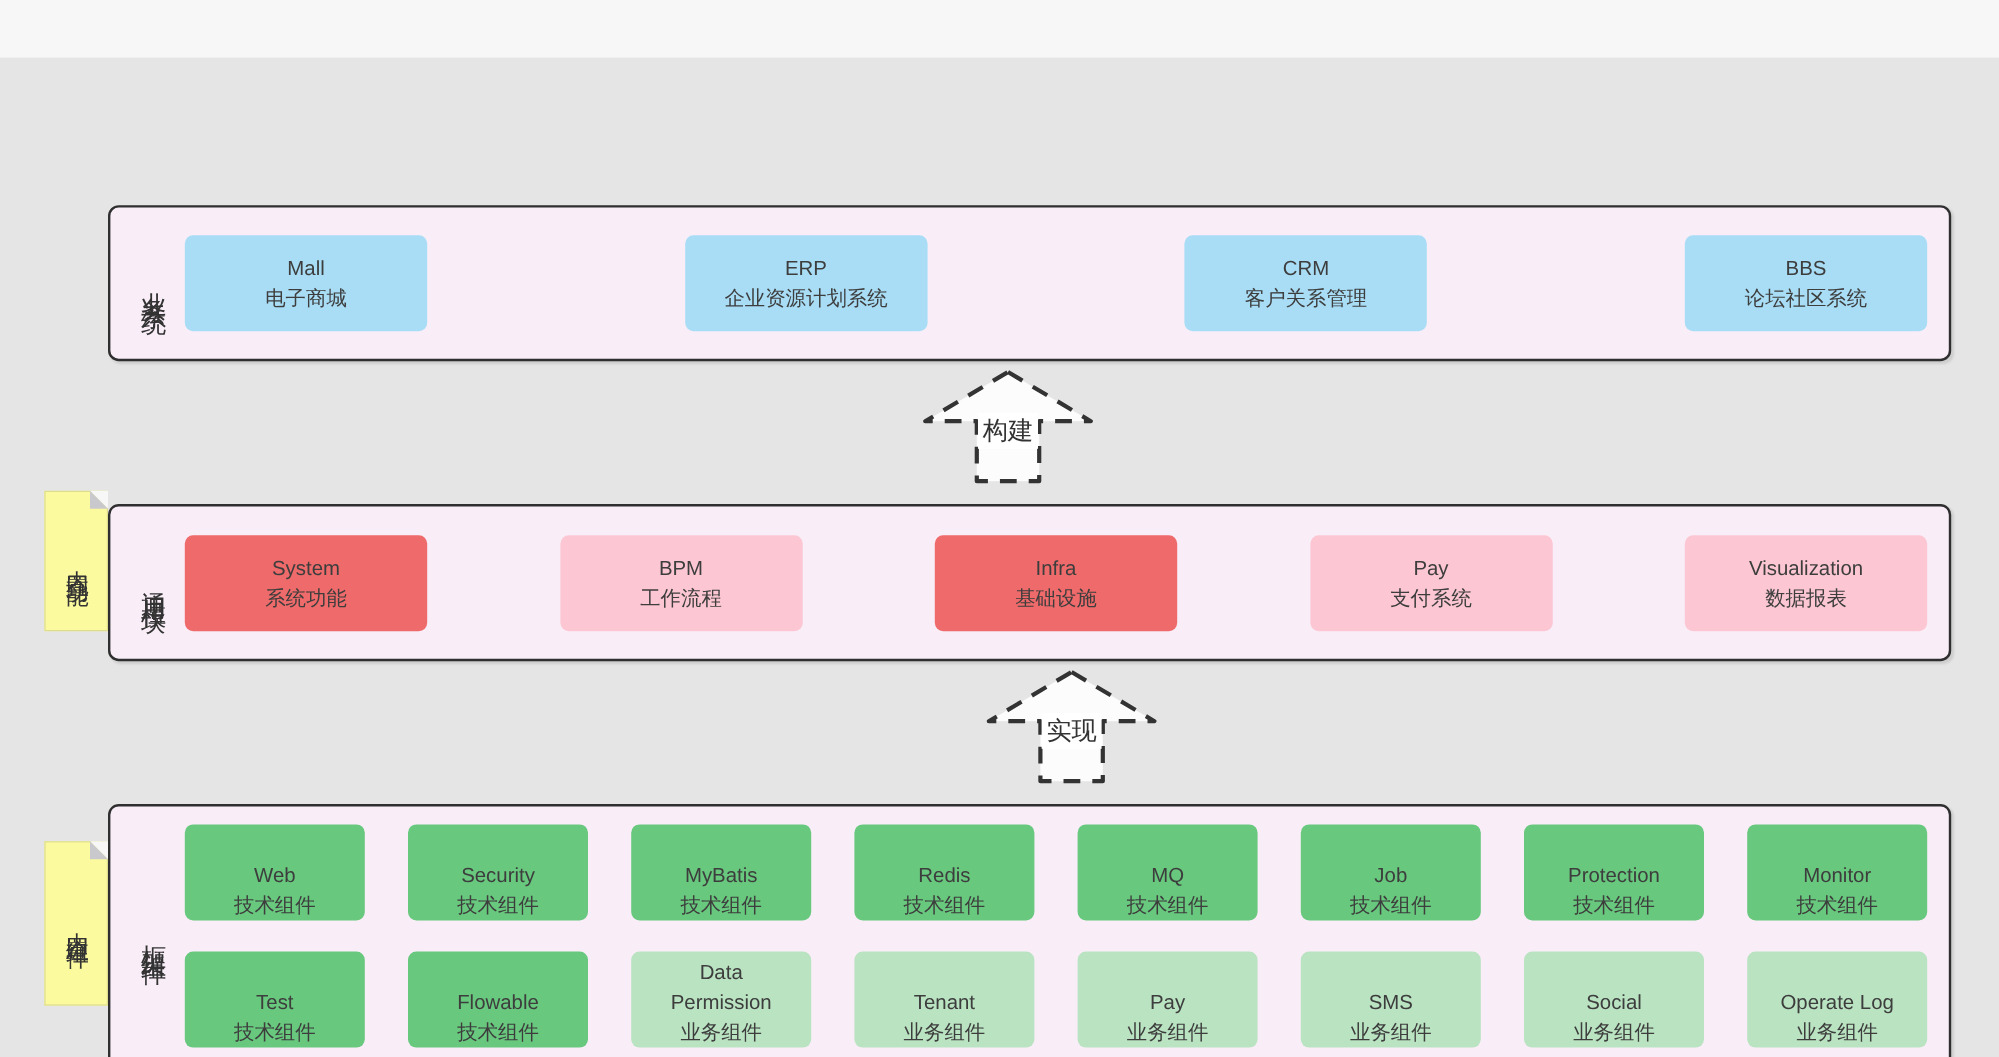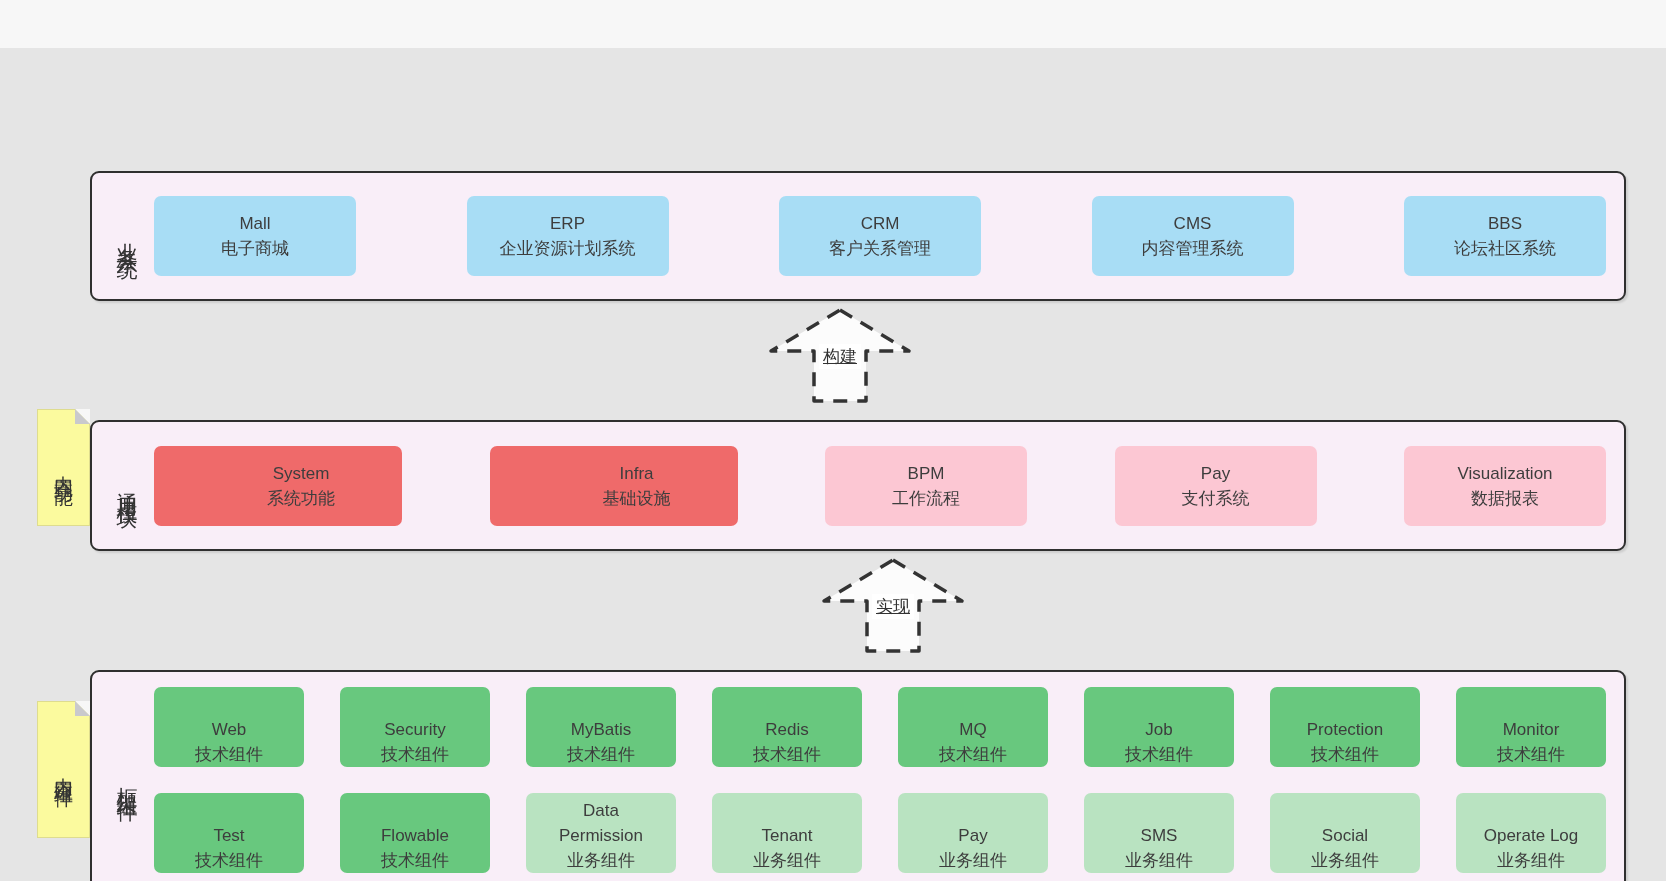--- a/index.html
+++ b/index.html
@@ -37,21 +37,21 @@
   
   .node{
     display:flex;flex-direction:column;align-items:center;justify-content:center;
     border-radius:7px;height:78px;
     font-size:17px;line-height:25px;text-align:center;color:#3d3d3d;
   }
   .node .name{white-space:pre-line;}
   .panel-business .node,.panel-modules .node{width:202px;height:80px;}
   .panel-components .node{width:150px;height:80px;justify-content:flex-end;}
   .blue{background:#a8ddf5;}
-  .red{background:#ef6a6a;padding-left:46px;}
+  .red{background:#ef6a6a;}
   .pink{background:#fcc7d3;}
   .green{background:#68c87e;}
   .lightgreen{background:#b9e3c1;}
   
   .sticky{
     position:absolute;left:37px;width:53px;background:#fbfa9e;
     border:1px solid #dedc8f;box-sizing:border-box;z-index:1;
     display:flex;align-items:center;justify-content:center;
   }
   .sticky-modules{top:361px;height:117px;}
@@ -69,23 +69,22 @@
     writing-mode:vertical-rl;text-orientation:upright;
     font-size:19px;letter-spacing:4px;color:#333;
   }
   
   .arrow{position:absolute;width:150px;height:100px;z-index:3;}
   .arrow-build{left:765px;top:256px;}
   .arrow-implement{left:818px;top:506px;}
   .arrow svg{position:absolute;left:0;top:0;}
   .arrow .a-label{
     position:absolute;left:50%;top:40px;transform:translateX(-50%);
-    background:#ffffff;padding:1px 4px;font-size:17px;color:#333;
+    background:#ffffff;padding:1px 4px;font-size:21px;color:#333;
     white-space:nowrap;
-    text-decoration:underline;
   }
 </style>
 </head>
 <body>
 
 <div class="canvas">
 
   <section class="panel panel-business">
     <div class="v-label">业务系统</div>
     <div class="boxes">
@@ -93,24 +92,20 @@
         <span class="name">Mall</span>
         <span class="desc">电子商城</span>
       </div>
       <div class="node blue">
         <span class="name">ERP</span>
         <span class="desc">企业资源计划系统</span>
       </div>
       <div class="node blue">
         <span class="name">CRM</span>
         <span class="desc">客户关系管理</span>
-      </div>
-      <div class="node blue">
-        <span class="name">CMS</span>
-        <span class="desc">内容管理系统</span>
       </div>
       <div class="node blue">
         <span class="name">BBS</span>
         <span class="desc">论坛社区系统</span>
       </div>
     </div>
   </section>
 
   <div class="arrow arrow-build">
     <svg width="150" height="100" viewBox="0 0 150 100">
@@ -122,27 +117,27 @@
   <div class="sticky sticky-modules">
     <span class="s-label">内置功能</span>
   </div>
   <section class="panel panel-modules">
     <div class="v-label">通用模块</div>
     <div class="boxes">
       <div class="node red">
         <span class="name">System</span>
         <span class="desc">系统功能</span>
       </div>
+      <div class="node pink">
+        <span class="name">BPM</span>
+        <span class="desc">工作流程</span>
+      </div>
       <div class="node red">
         <span class="name">Infra</span>
         <span class="desc">基础设施</span>
-      </div>
-      <div class="node pink">
-        <span class="name">BPM</span>
-        <span class="desc">工作流程</span>
       </div>
       <div class="node pink">
         <span class="name">Pay</span>
         <span class="desc">支付系统</span>
       </div>
       <div class="node pink">
         <span class="name">Visualization</span>
         <span class="desc">数据报表</span>
       </div>
     </div>

